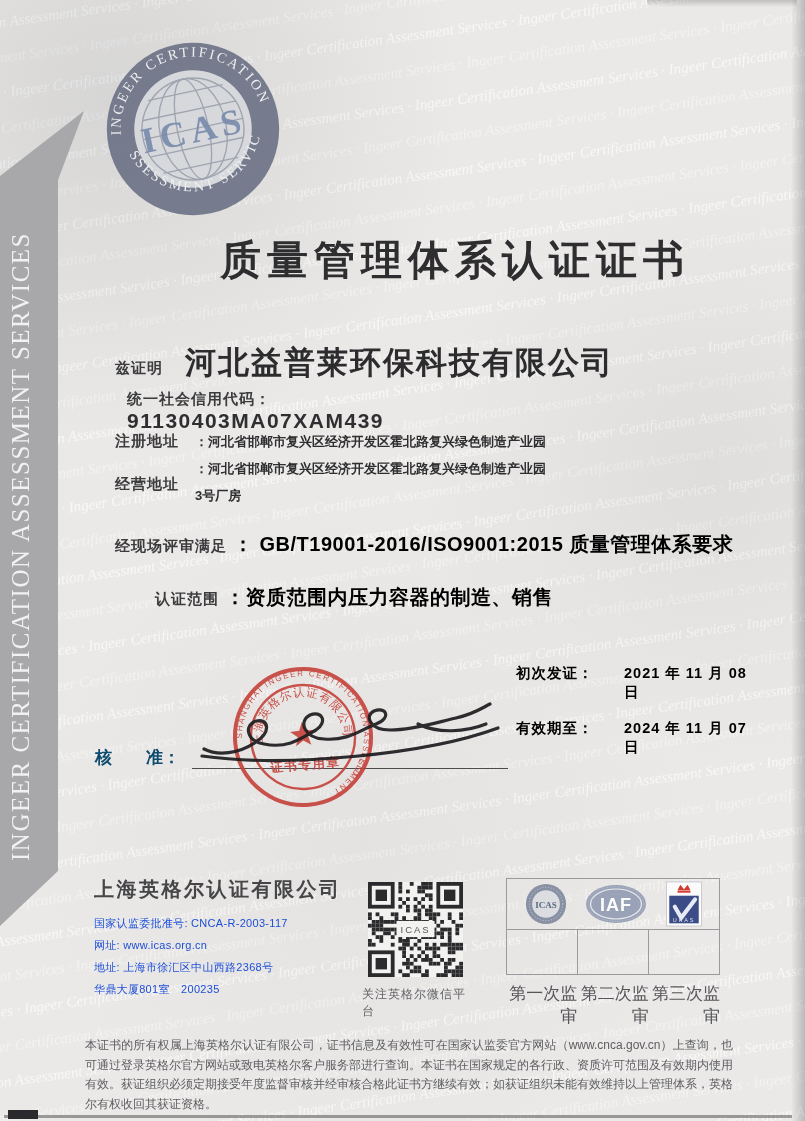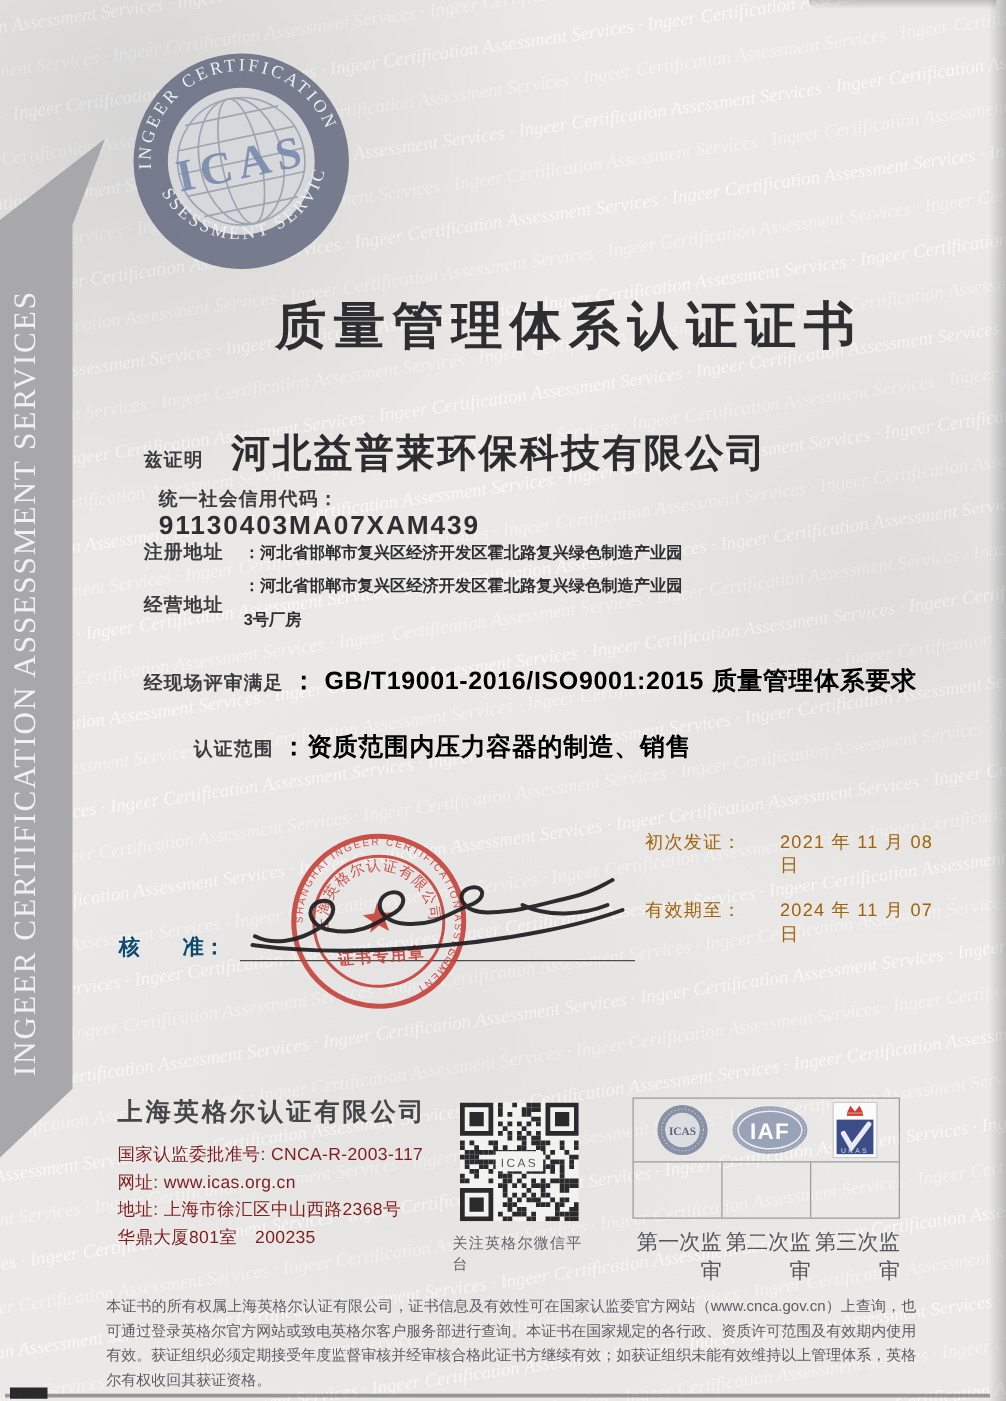--- a/index.html
+++ b/index.html
@@ -48,32 +48,32 @@
   .addr-row{display:flex;}
   .addr-row .lab{width:80px;padding-top:4px;}
   .addr-row.mid{align-items:center;}
   .addr-val{font-size:13px;font-weight:bold;color:#2e2e30;line-height:27px;width:540px;}
   .std-row{left:115px;top:531px;}
   .std-val{font-size:20px;font-weight:bold;color:#000000;margin-left:6px;letter-spacing:.5px;}
   .scope-row{left:115px;top:584px;margin-left:40px;}
 
   
   .dates{left:516px;top:664px;width:240px;}
-  .date-row{display:flex;font-size:14.5px;color:#a16207;margin-bottom:17px;letter-spacing:1px;}
+  .date-row{display:flex;font-size:14.5px;color:#000000;margin-bottom:17px;letter-spacing:1px;font-weight:bold;}
   .date-label{width:92px;flex:none;}
   .date-value{margin-left:16px;}
   .approve-label{left:95px;top:746px;font-size:17px;font-weight:bold;color:#0c4a6e;}
   .approve-line{left:192px;top:768px;width:316px;height:0;border-top:1.5px solid #4c4c4e;z-index:3;}
   .stamp{left:228px;top:662px;width:150px;height:150px;z-index:4;opacity:.9;transform:rotate(-5deg);}
   .signature{left:198px;top:694px;width:310px;height:80px;z-index:5;}
 
   
   .issuer{left:94px;top:876px;width:270px;}
   .issuer-name{font-size:20px;font-weight:bold;color:#464648;letter-spacing:2.5px;margin-bottom:9px;}
-  .issuer-line{font-size:14px;color:#7f1d1d;line-height:22px;letter-spacing:.3px;}
+  .issuer-line{font-size:11px;color:#1d4ed8;line-height:22px;letter-spacing:.3px;}
   .qr{left:368px;top:882px;width:95px;height:95px;}
   .qr-caption{left:362px;top:986px;width:110px;font-size:12px;color:#636368;letter-spacing:1px;}
   .audit-table{left:506px;top:878px;width:212px;border:1px solid #9a9a9e;}
   .logo-row{height:50px;display:flex;align-items:center;justify-content:space-evenly;
             border-bottom:1px solid #9a9a9e;}
   .blank-row{height:44px;display:flex;}
   .blank-cell{flex:1;}
   .blank-cell + .blank-cell{border-left:1px solid #9a9a9e;}
   .audit-labels{left:506px;top:982px;width:214px;display:flex;}
   .audit-labels span{flex:1;text-align:right;font-size:17px;color:#55555a;}

